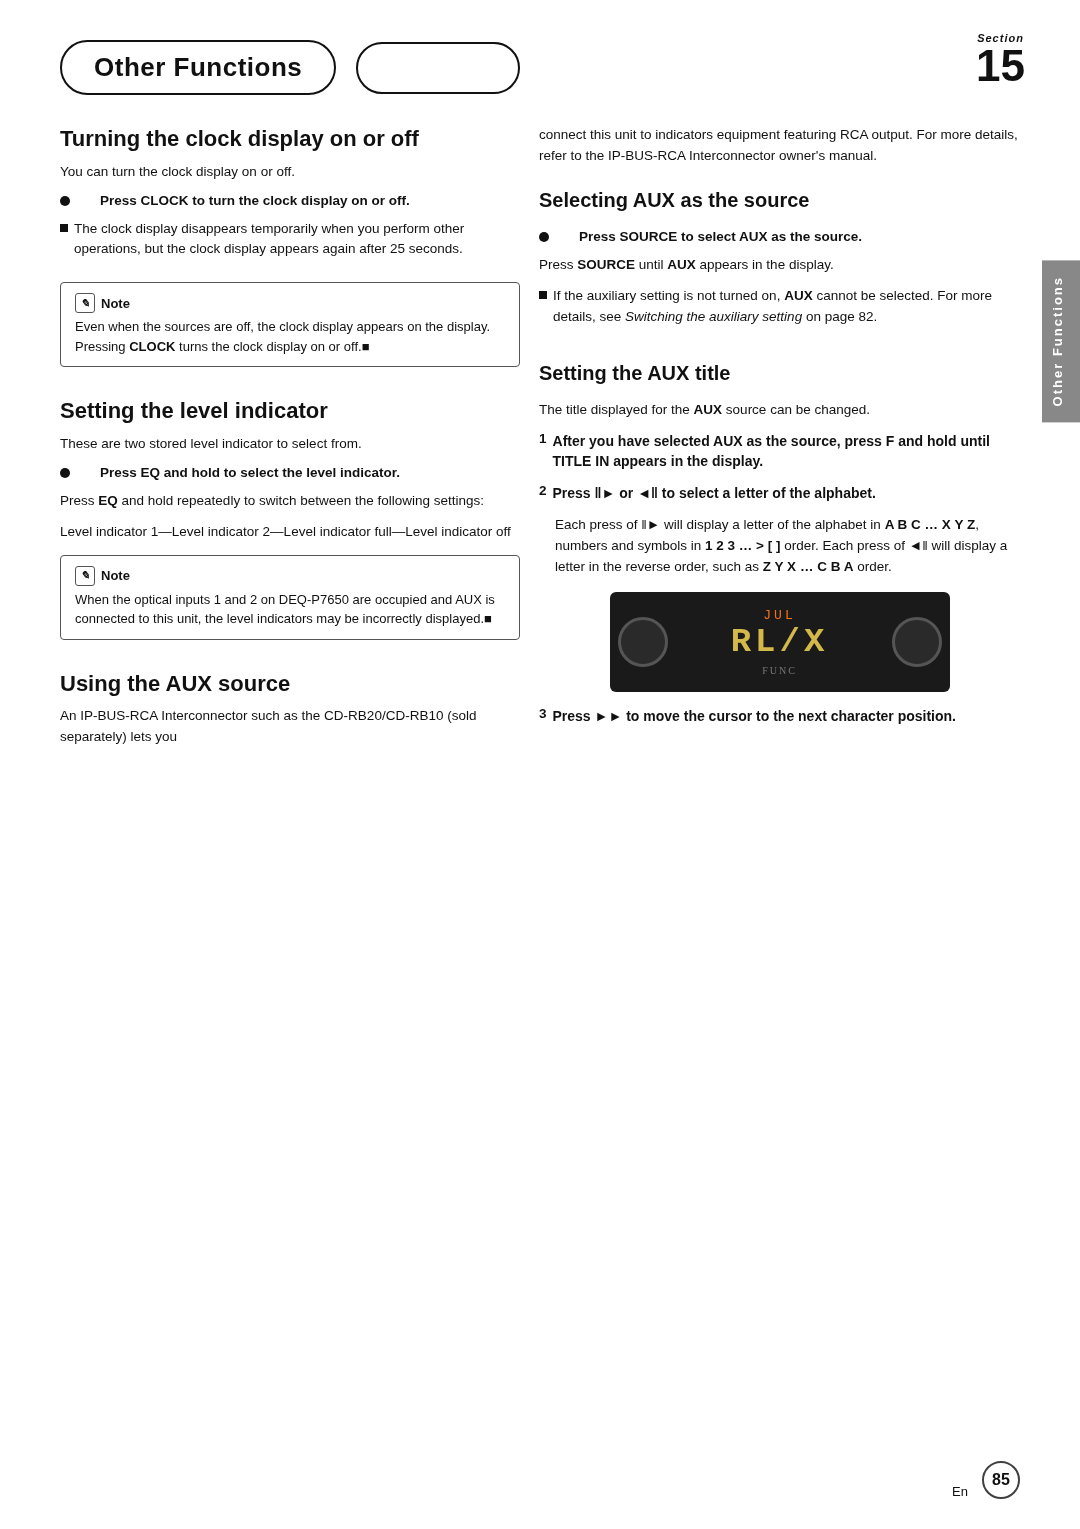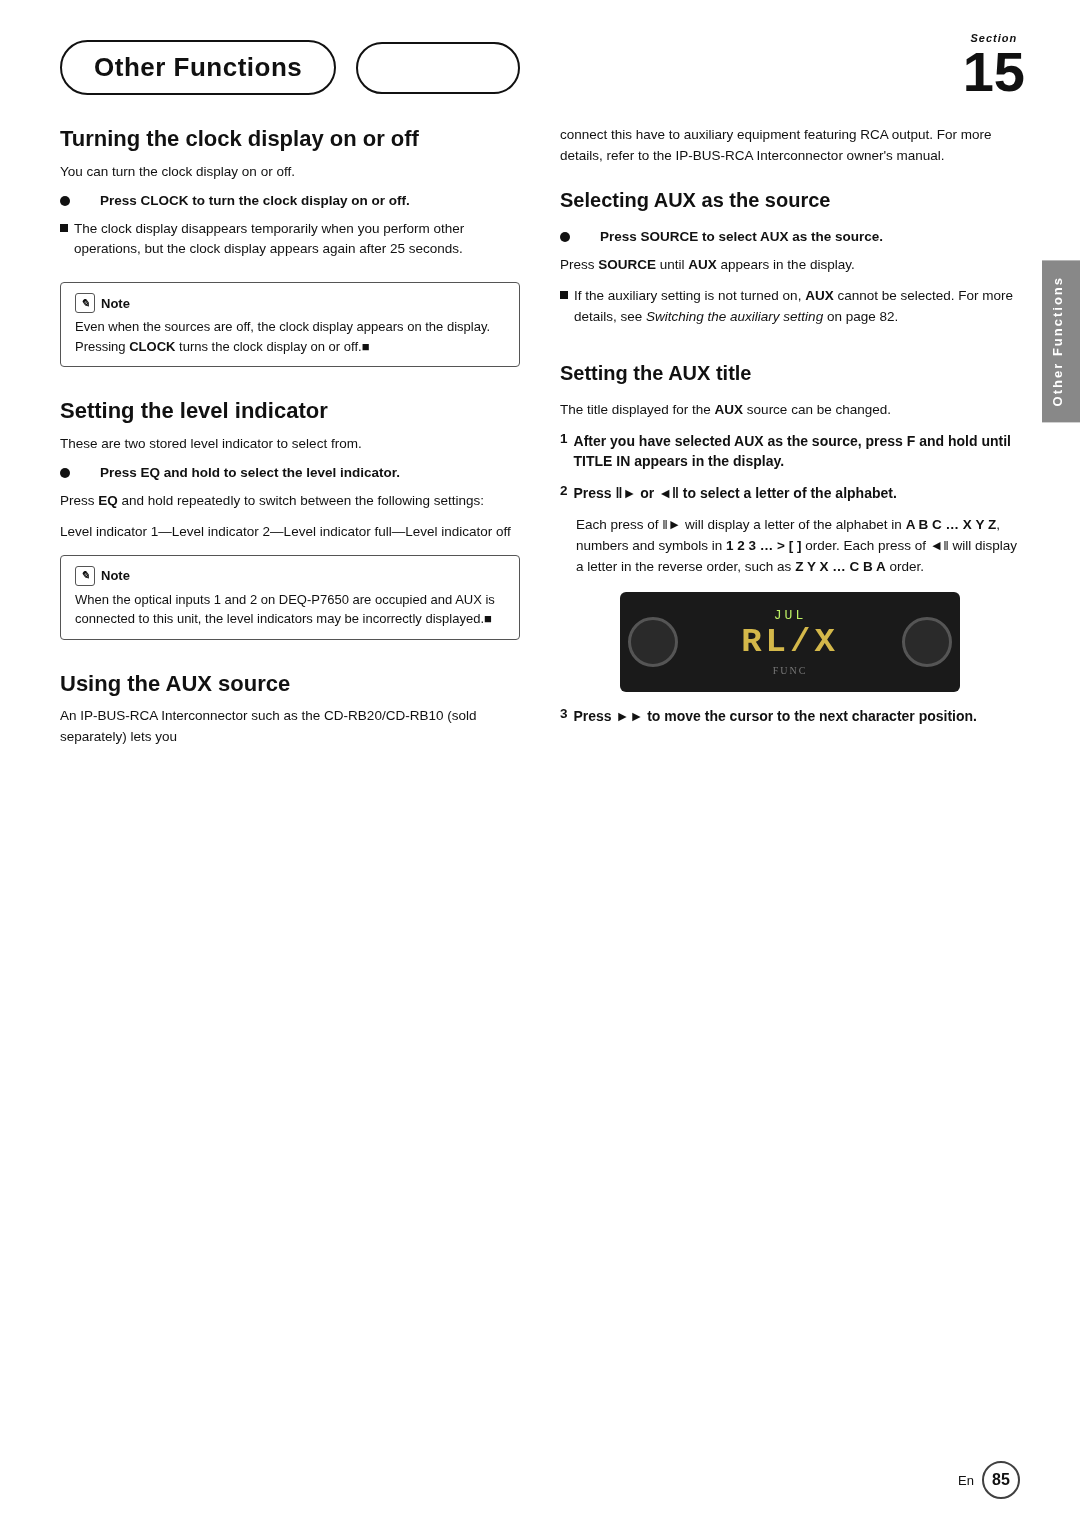--- a/index.html
+++ b/index.html
@@ -63,21 +63,21 @@
 
     .section-label {
       font-size: 11px;
       font-weight: 600;
       text-align: center;
       letter-spacing: 1px;
       font-style: italic;
     }
 
     .section-num {
-      font-size: 56px;
+      font-size: 44px;
       font-weight: 700;
       line-height: 1;
     }
 
     
     .side-label {
       position: absolute;
       right: 0;
       top: 260px;
       width: 38px;
@@ -89,21 +89,21 @@
       background: #888;
       color: #fff;
       padding: 16px 8px;
       letter-spacing: 2px;
       text-align: center;
     }
 
     
     .content {
       display: flex;
-      gap: 40px;
+      gap: 19px;
     }
 
     .col-left {
       flex: 0 0 460px;
       max-width: 460px;
     }
 
     .col-right {
       flex: 1;
     }
@@ -235,22 +235,22 @@
       font-weight: 900;
       letter-spacing: 4px;
     }
 
     
     .footer {
       position: absolute;
       bottom: 30px;
       right: 60px;
       display: flex;
-      align-items: center;
-      gap: 8px;
+      align-items: flex-end;
+      gap: 14px;
       font-size: 13px;
     }
 
     .footer-lang {
       font-size: 13px;
     }
 
     .footer-page {
       border: 2px solid #404040;
       border-radius: 50%;
@@ -370,21 +370,21 @@
 
       <div>
         <div class="section-heading">Using the AUX source</div>
         <div class="section-body">An IP-BUS-RCA Interconnector such as the CD-RB20/CD-RB10 (sold separately) lets you</div>
       </div>
 
     </div>
 
     <div class="col-right">
 
-      <div class="section-body" style="margin-bottom:20px;">connect this have to auxiliary equipment featuring RCA output. For more details, refer to the IP-BUS-RCA Interconnector owner's manual.</div>
+      <div class="section-body" style="margin-bottom:20px;">connect this unit to indicators equipment featuring RCA output. For more details, refer to the IP-BUS-RCA Interconnector owner's manual.</div>
 
       <div>
         <div class="section-heading smaller">Selecting AUX as the source</div>
 
         <div style="height:8px;"></div>
 
         <div class="circle-bullet-row">
           <span class="bullet-circle"></span>
           <span class="sub-heading">Press SOURCE to select AUX as the source.</span>
         </div>
@@ -423,21 +423,21 @@
         </div>
 
         <div class="section-body p-indent">
           <span>Each press of ‖► will display a letter of the alphabet in </span><b>A B C … X Y Z</b><span>, numbers and symbols in </span><b>1 2 3 … &gt; [ ]</b><span> order. Each press of ◄‖ will display a letter in the reverse order, such as </span><b>Z Y X … C B A</b><span> order.</span>
         </div>
 
         <div style="margin: 14px 0;">
           <div class="display-img">
             <div class="display-knob-left"></div>
             <div class="display-center">
-              <div style="color:#bef264; font-size:13px; letter-spacing:3px; font-family:'Courier New',monospace;">JUL</div>
+              <div style="color:#f97316; font-size:13px; letter-spacing:3px; font-family:'Courier New',monospace;">JUL</div>
               <div class="display-seg">RL/X</div>
               <div style="color:#777; font-size:10px; letter-spacing:2px; margin-top:4px; font-family:Liberation Serif, serif;">FUNC</div>
             </div>
             <div class="display-knob-right"></div>
           </div>
         </div>
 
         <div class="step-row">
           <span class="step-num">3</span>
           <span class="numbered-step">Press ►► to move the cursor to the next character position.</span>

